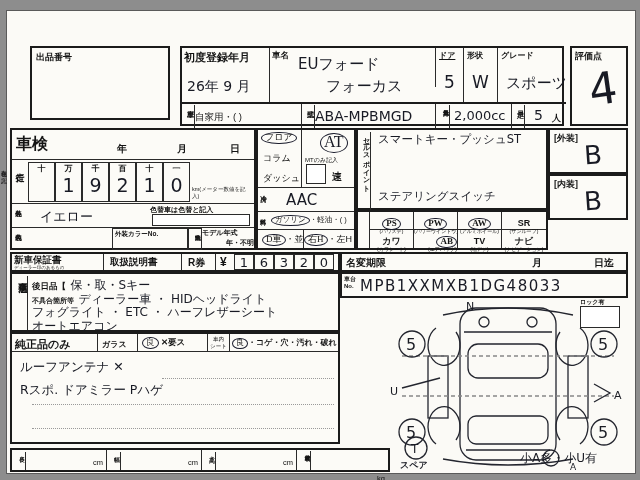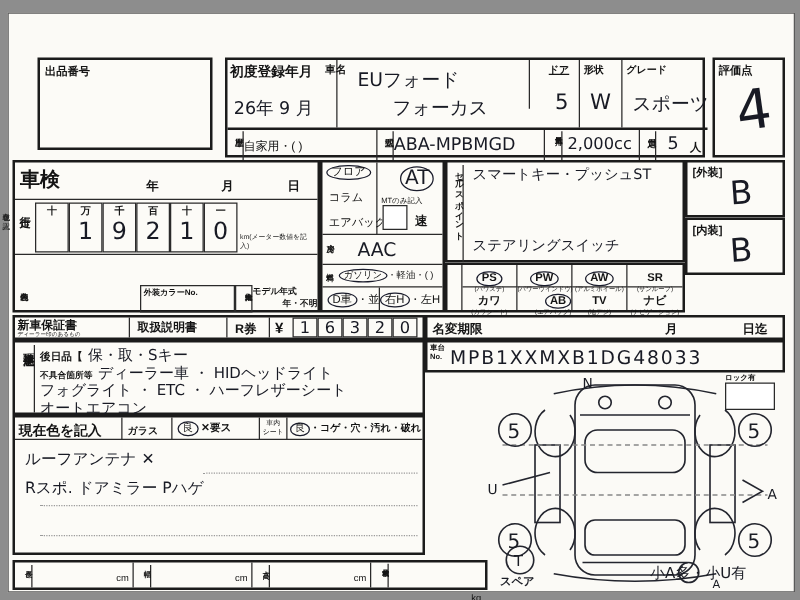--- a/index.html
+++ b/index.html
@@ -7,21 +7,21 @@
     font-family:"Liberation Sans",sans-serif;color:#111;overflow:hidden;}
   .abs{position:absolute;box-sizing:border-box;}
   .sheet{position:absolute;left:6px;top:10px;width:628px;height:462px;background:#fbfaf6;border:1px solid #5a5a5a;}
   .bx{border:2px solid #1b1b1b;background:#fcfbf7;}
   .b1{border:1px solid #2a2a2a;}
   .br{border-right:1px solid #2a2a2a;}
   .bb{border-bottom:1px solid #2a2a2a;}
   .lb{font-weight:bold;color:#141414;}
   .hand{font-family:"DejaVu Sans",sans-serif;color:#181a24;}
   .vert{writing-mode:vertical-rl;text-orientation:upright;letter-spacing:0px;line-height:1;}
-  .circ{border:1.5px solid #1a1c2c;border-radius:50%;padding:0 3px 1px 3px;display:inline-block;line-height:1.05;}
+  .circ{border:1.5px solid #1a1c2c;border-radius:50%;padding:0 3px 1px 3px;display:inline-block;line-height:1.05;font-family:Liberation Serif, serif;}
   .nw{white-space:nowrap;}
   svg text{font-family:"DejaVu Sans",sans-serif;fill:#1a1c24;}
   .dot{border-top:1px dotted #9a9a9a;height:0;}
 </style>
 </head>
 <body>
 
 <div id="stage">
   <div class="sheet"></div>
 
@@ -30,21 +30,21 @@
   <div class="abs bx" style="left:30px;top:46px;width:140px;height:74px;">
     <div class="abs lb" style="left:4px;top:3px;font-size:9px;">出品番号</div>
   </div>
 
   <div class="abs bx" style="left:180px;top:46px;width:384px;height:80px;">
 
     <div class="abs br" style="left:0;top:0;width:88px;height:54px;">
       <div class="abs lb nw" style="left:2px;top:2px;font-size:11px;">初度登録年月</div>
       <div class="abs hand nw" style="left:5px;top:30px;font-size:14px;">26年 9 月</div>
     </div>
-    <div class="abs br" style="left:76px;top:0;width:166px;height:39px;">
+    <div class="abs br" style="left:88px;top:0;width:166px;height:39px;">
       <div class="abs lb" style="left:2px;top:2px;font-size:8.5px;">車名</div>
       <div class="abs hand nw" style="left:28px;top:7px;font-size:15px;">EUフォード</div>
       <div class="abs hand nw" style="left:56px;top:29px;font-size:15px;">フォーカス</div>
     </div>
     <div class="abs br" style="left:254px;top:0;width:28px;height:54px;">
       <div class="abs lb" style="left:3px;top:2px;font-size:8px;text-decoration:underline;">ドア</div>
       <div class="abs hand" style="left:8px;top:24px;font-size:17px;">5</div>
     </div>
     <div class="abs br" style="left:282px;top:0;width:34px;height:54px;">
       <div class="abs lb" style="left:3px;top:2px;font-size:8px;">形状</div>
@@ -101,39 +101,45 @@
       <div class="abs b1" style="left:124px;top:2px;width:27px;height:40px;">
         <div class="lb" style="text-align:center;font-size:8px;">十</div>
         <div class="hand" style="text-align:center;font-size:19px;">1</div>
       </div>
       <div class="abs b1" style="left:151px;top:2px;width:27px;height:40px;">
         <div class="lb" style="text-align:center;font-size:8px;">一</div>
         <div class="hand" style="text-align:center;font-size:19px;">0</div>
       </div>
       <div class="abs" style="left:180px;top:26px;width:60px;font-size:5.5px;color:#222;">km(メーター数値を記入)</div>
     </div>
+    <div class="abs bb" style="left:0;top:74px;width:242px;height:24px;">
+      <div class="abs vert lb" style="left:3px;top:1px;font-size:6.5px;">外装色</div>
+      <div class="abs hand nw" style="left:28px;top:4px;font-size:13px;">イエロー</div>
+      <div class="abs lb nw" style="left:138px;top:1px;font-size:7px;">色替車は色替と記入</div>
+      <div class="abs b1" style="left:140px;top:10px;width:98px;height:12px;background:#fff;"></div>
+    </div>
     <div class="abs" style="left:0;top:98px;width:242px;height:22px;">
       <div class="abs vert lb" style="left:3px;top:1px;font-size:6.5px;">内装色</div>
       <div class="abs b1" style="left:100px;top:0;width:76px;height:22px;">
         <div class="lb nw" style="font-size:6.5px;padding:1px 0 0 2px;">外装カラーNo.</div>
       </div>
       <div class="abs vert lb b1" style="left:176px;top:0;width:14px;height:22px;font-size:6px;">輸入車</div>
       <div class="abs" style="left:190px;top:0;width:52px;height:22px;">
         <div class="lb nw" style="font-size:7px;">モデル年式</div>
         <div class="lb nw" style="font-size:7px;text-align:right;">年・不明</div>
       </div>
     </div>
   </div>
 
   <div class="abs bx" style="left:256px;top:128px;width:100px;height:122px;">
     <div class="abs bb" style="left:0;top:0;width:96px;height:58px;">
       <div class="abs br" style="left:0;top:0;width:44px;height:58px;">
         <div class="abs nw" style="left:3px;top:2px;font-size:9px;"><span class="nw circ">フロア</span></div>
         <div class="abs nw" style="left:5px;top:22px;font-size:9px;">コラム</div>
-        <div class="abs nw" style="left:5px;top:42px;font-size:9px;">エアバッグ</div>
+        <div class="abs nw" style="left:5px;top:42px;font-size:9px;">ダッシュ</div>
       </div>
       <div class="abs hand" style="left:62px;top:2px;font-size:16px;"><span class="circ">AT</span></div>
       <div class="abs nw" style="left:47px;top:26px;font-size:6px;">MTのみ記入</div>
       <div class="abs b1" style="left:48px;top:34px;width:20px;height:20px;background:#fff;"></div>
       <div class="abs lb" style="left:74px;top:40px;font-size:10px;">速</div>
     </div>
     <div class="abs bb" style="left:0;top:58px;width:96px;height:24px;">
       <div class="abs vert lb" style="left:2px;top:2px;font-size:6.5px;">冷房</div>
       <div class="abs hand" style="left:28px;top:3px;font-size:15px;">AAC</div>
     </div>
@@ -242,21 +248,21 @@
   <div class="abs bx" style="left:340px;top:272px;width:288px;height:26px;">
     <div class="abs lb" style="left:2px;top:2px;font-size:6px;line-height:1.1;">
       <div>車台</div>
       <div>No.</div>
     </div>
     <div class="abs hand nw" style="left:18px;top:3px;font-size:15px;letter-spacing:1.5px;">MPB1XXMXB1DG48033</div>
   </div>
 
   <div class="abs bx" style="left:10px;top:332px;width:330px;height:112px;">
     <div class="abs bb" style="left:0;top:0;width:326px;height:18px;">
-      <div class="abs br lb nw" style="left:0;top:0;width:86px;height:18px;font-size:11px;padding:3px 0 0 3px;">現在色を記入</div>
+      <div class="abs br lb nw" style="left:0;top:0;width:86px;height:18px;font-size:11px;padding:3px 0 0 3px;">純正品のみ</div>
       <div class="abs br lb nw" style="left:86px;top:0;width:40px;height:18px;font-size:8px;padding:5px 0 0 4px;">ガラス</div>
       <div class="abs br nw" style="left:126px;top:0;width:70px;height:18px;font-size:8.5px;padding:3px 0 0 4px;">
         <span class="circ">良</span>
         <span class="lb">✕要ス</span>
       </div>
       <div class="abs br" style="left:196px;top:0;width:22px;height:18px;font-size:5.5px;line-height:1.2;text-align:center;padding-top:2px;">
         <div>車内</div>
         <div>シート</div>
       </div>
       <div class="abs nw" style="left:220px;top:3px;font-size:8px;">

